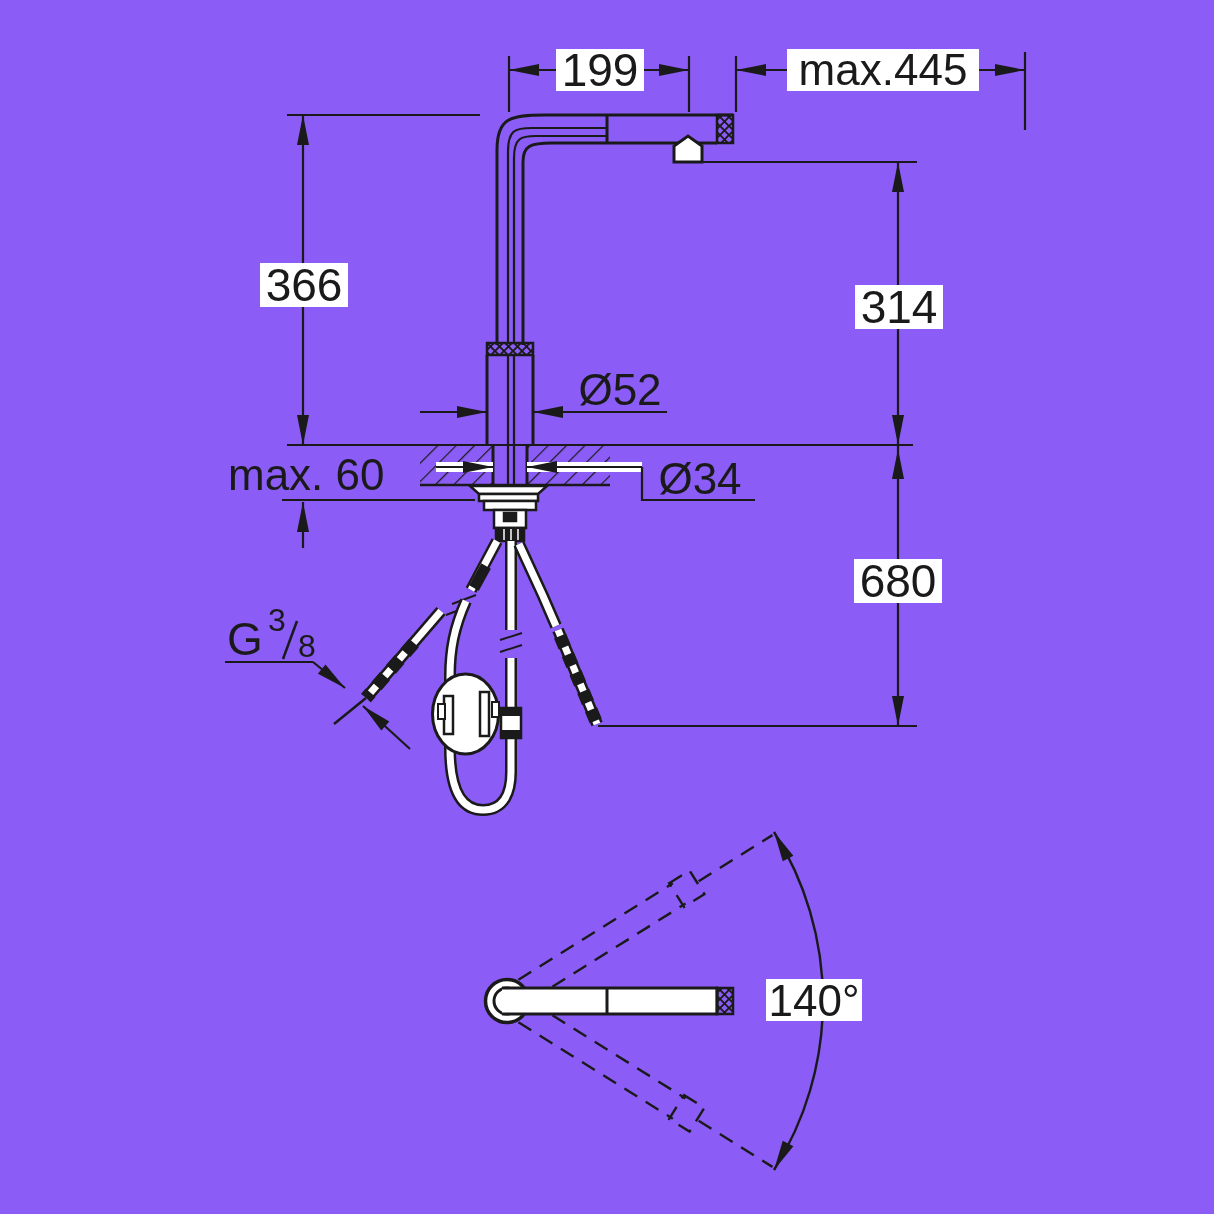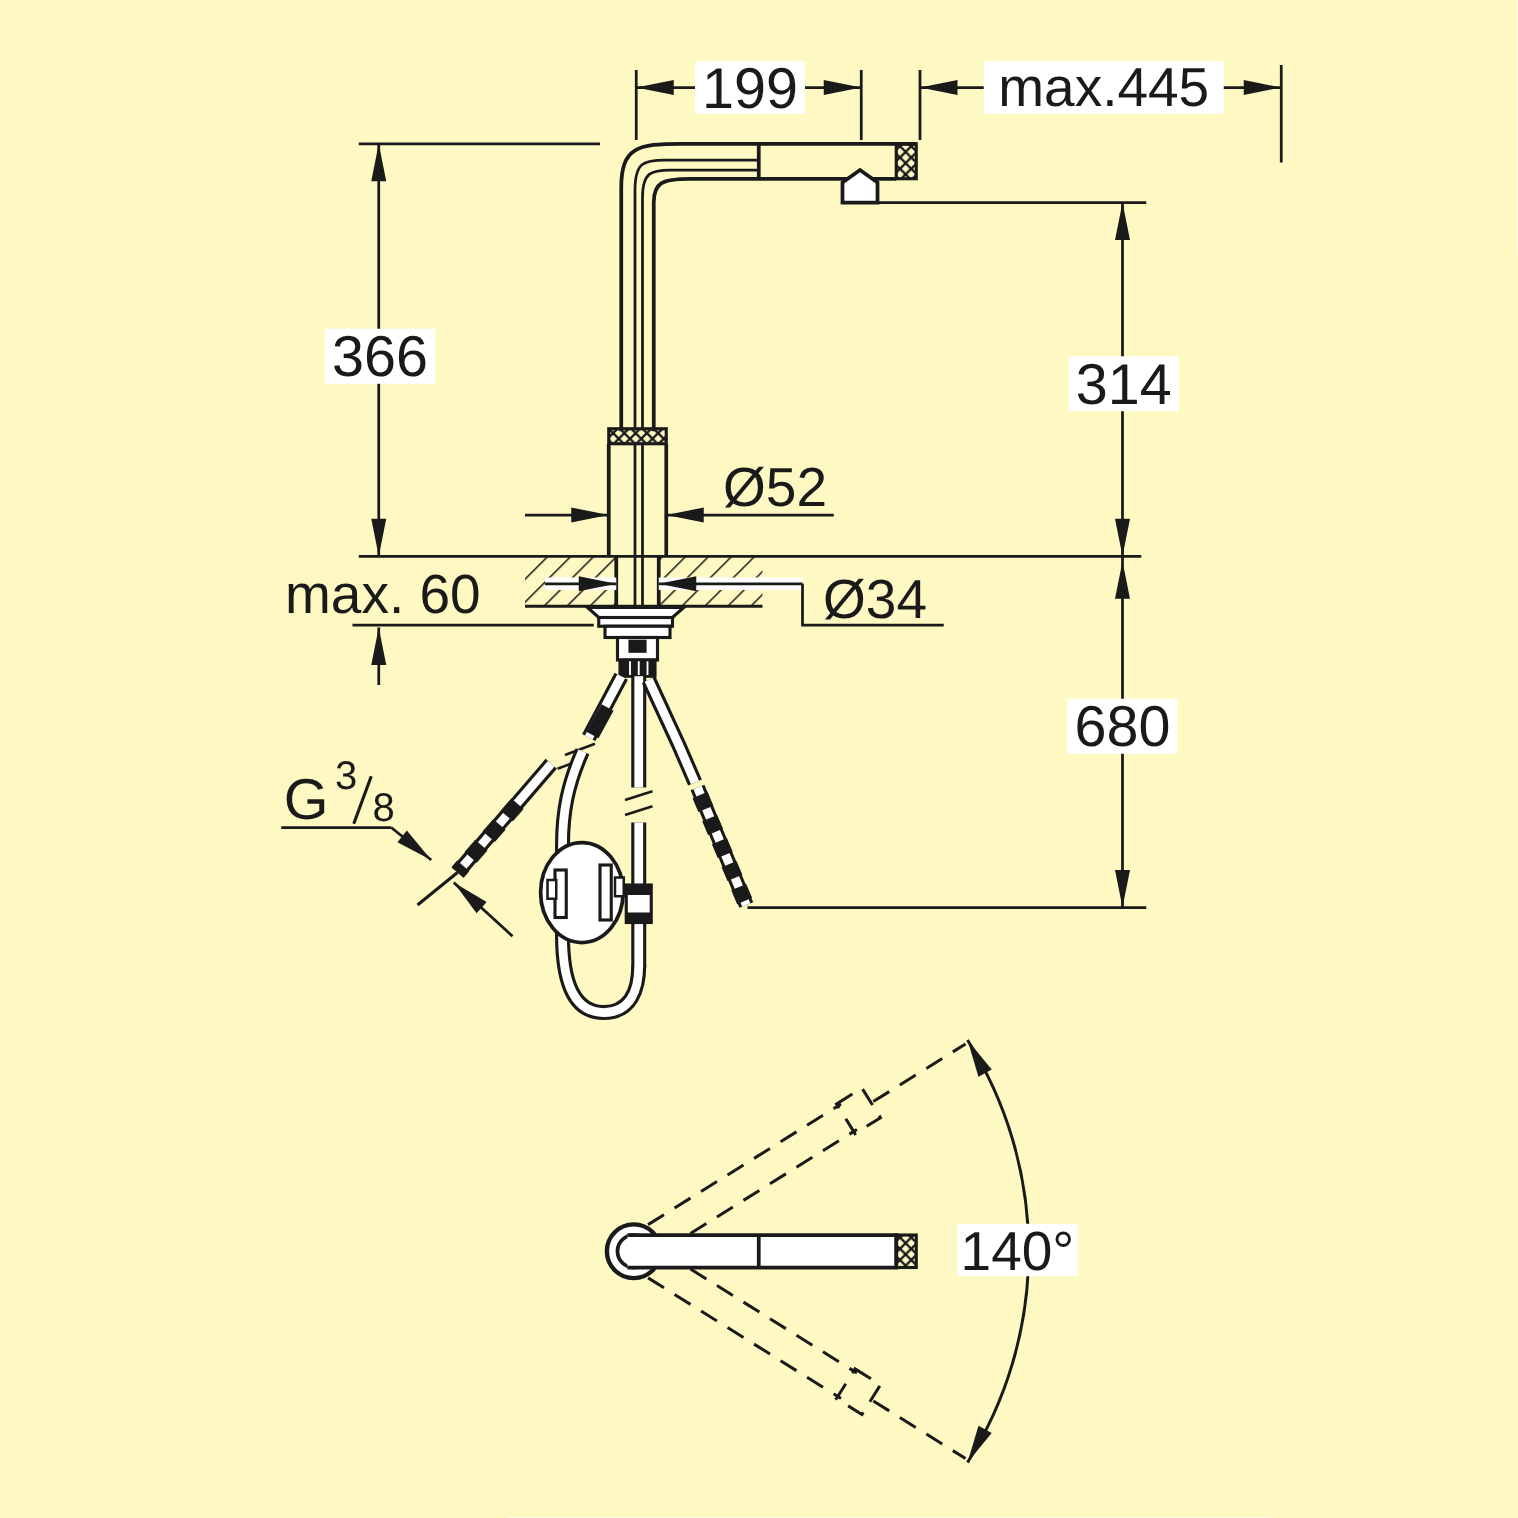--- a/index.html
+++ b/index.html
@@ -1,16 +1,16 @@
 <!DOCTYPE html>
 <html><head>
 <meta charset="utf-8">
 <style>
   html,body{margin:0;padding:0;background:#ffffff;}
-  .canvas{position:relative;width:1214px;height:1214px;background:#fef9c3;overflow:hidden;
+  .canvas{position:relative;width:1214px;height:1214px;background:#8b5cf6;overflow:hidden;
           font-family:"Liberation Sans", sans-serif;}
   svg text{fill:#1a1a1a;font-family:"Liberation Sans", sans-serif;}
   .dimtxt{font-size:46px;}
   .dimtxt-s{font-size:44px;}
   .gtxt{font-size:46px;}
   .gtxt-s{font-size:32px;}
 </style>
 </head>
 <body>
 

